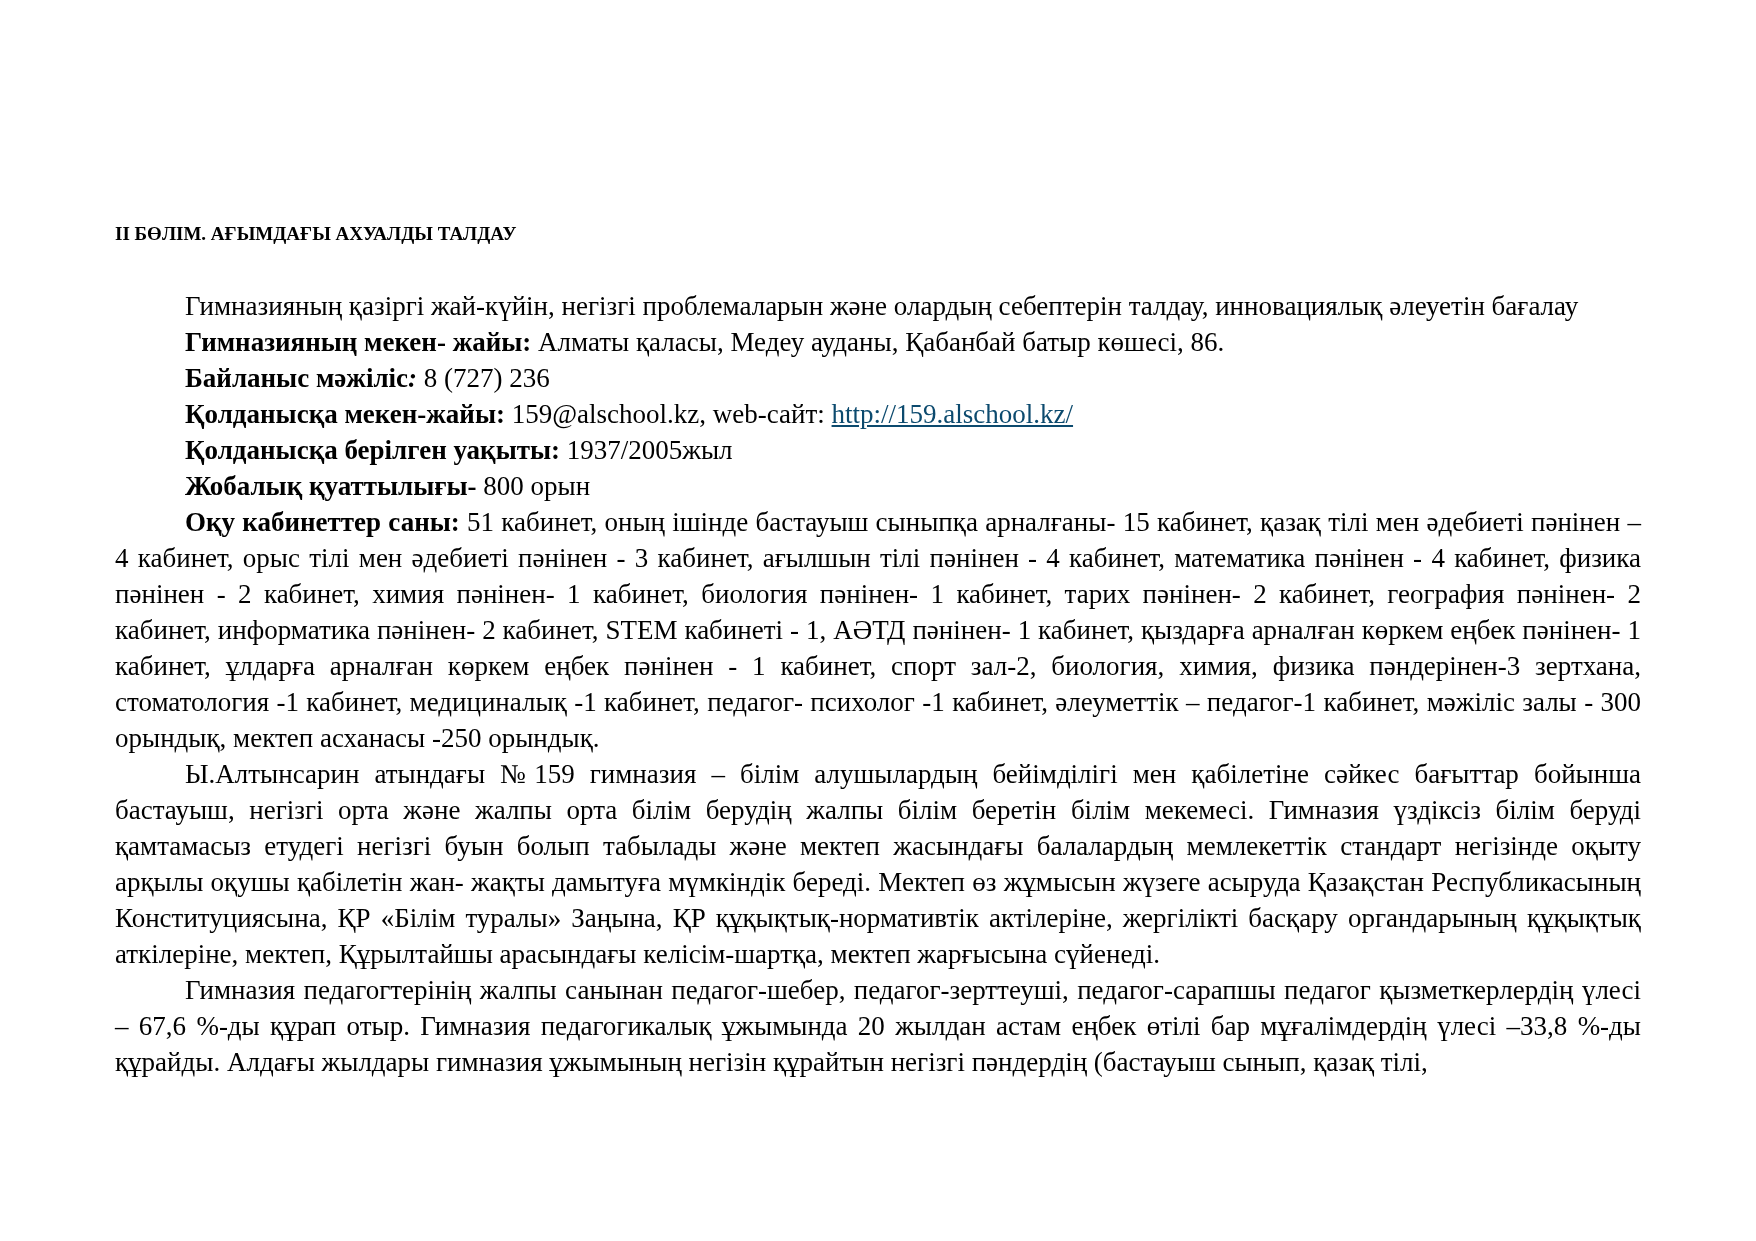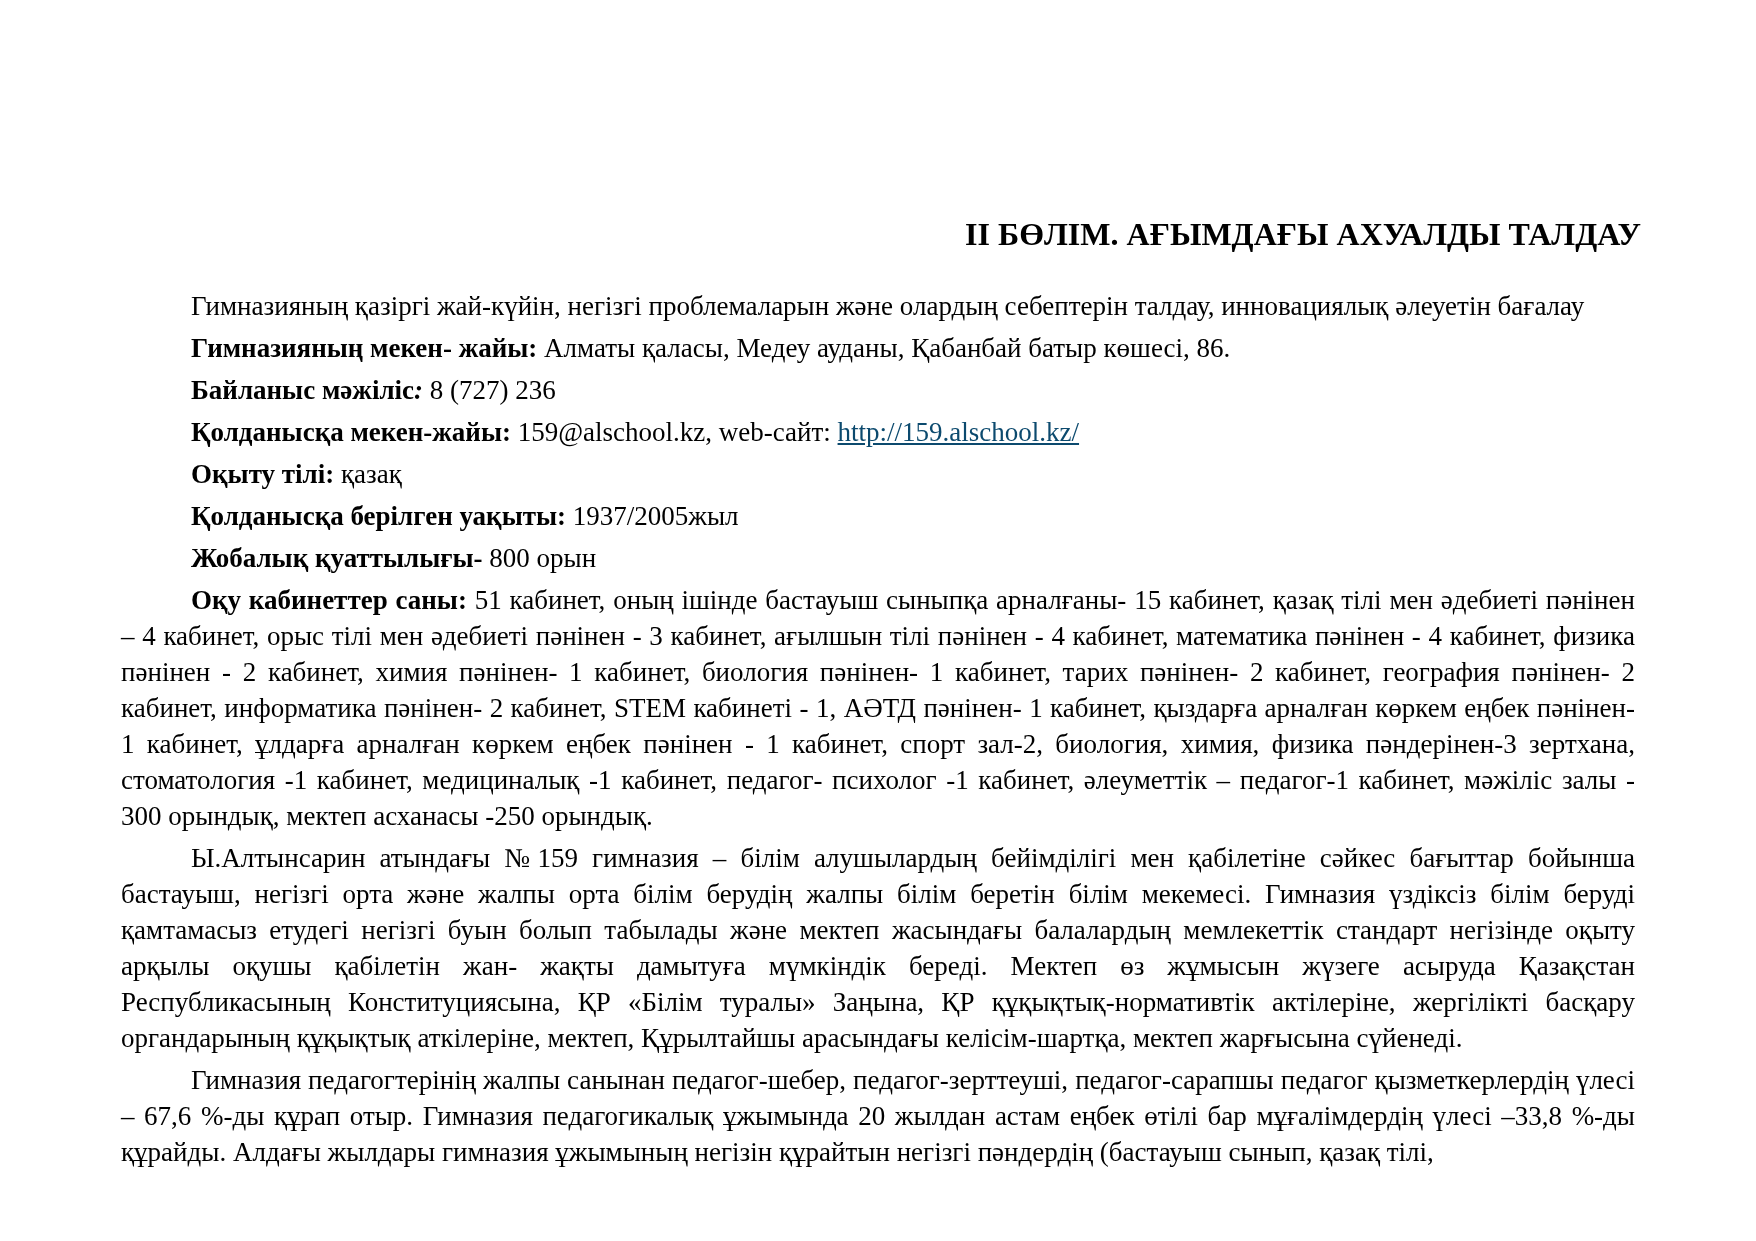--- a/index.html
+++ b/index.html
@@ -18,47 +18,46 @@
     height: 1241px;
     padding: 216px 115px 0 115px;
     background: #ffffff;
     color: #000000;
     font-family: "Liberation Serif", "DejaVu Serif", serif;
     font-size: 27px;
     line-height: 36px;
   }
   .doc-title {
     margin: 0 0 36px 0;
-    font-size: 32px;
+    font-size: 19px;
     line-height: 36px;
     font-weight: bold;
-    text-align: right;
+    text-align: left;
   }
   .doc-par {
-    margin: 6px;
+    margin: 0;
     text-align: justify;
     text-indent: 70px;
   }
   .doc-par .b { font-weight: bold; }
   .doc-par .i { font-style: italic; }
   .doc-link {
     color: #2f55a4;
     text-decoration: underline;
   }
 </style>
 </head>
 <body>
 
 <div class="page">
   <h1 class="doc-title">ІІ БӨЛІМ. АҒЫМДАҒЫ АХУАЛДЫ ТАЛДАУ</h1>
   <div id="doc-body">
       <p class="doc-par"><span> Гимназияның қазіргі жай-күйін, негізгі проблемаларын және олардың себептерін талдау, инновациялық әлеуетін бағалау</span></p>
       <p class="doc-par"><span class="b">Гимназияның мекен- жайы:</span><span> Алматы қаласы, Медеу ауданы, Қабанбай батыр көшесі, 86.</span></p>
       <p class="doc-par"><span class="b">Байланыс мәжіліс</span><span class="b i">:</span><span> 8 (727) 236</span></p>
       <p class="doc-par"><span class="b">Қолданысқа мекен-жайы:</span><span> 159@alschool.kz, web-сайт: </span><a href="#" class="doc-link" style="color: #0c4a6e;">http://159.alschool.kz/</a></p>
-      <p class="doc-par"><span class="b">Оқыту тілі:</span><span> қазақ</span></p>
       <p class="doc-par"><span class="b">Қолданысқа берілген уақыты:</span><span> 1937/2005жыл</span></p>
       <p class="doc-par"><span class="b">Жобалық қуаттылығы-</span><span> 800 орын</span></p>
       <p class="doc-par"><span class="b">Оқу кабинеттер саны:</span><span> 51 кабинет, оның ішінде бастауыш сыныпқа арналғаны- 15 кабинет, қазақ тілі мен әдебиеті пәнінен – 4 кабинет, орыс тілі мен әдебиеті пәнінен - 3 кабинет, ағылшын тілі пәнінен - 4 кабинет, математика пәнінен - 4 кабинет, физика пәнінен - 2 кабинет, химия пәнінен- 1 кабинет, биология пәнінен- 1 кабинет, тарих пәнінен- 2 кабинет, география пәнінен- 2 кабинет, информатика пәнінен- 2 кабинет, STEM кабинеті - 1, АӘТД пәнінен- 1 кабинет, қыздарға арналған көркем еңбек пәнінен- 1 кабинет, ұлдарға арналған көркем еңбек пәнінен - 1 кабинет, спорт зал-2, биология, химия, физика пәндерінен-3 зертхана, стоматология -1 кабинет, медициналық -1 кабинет, педагог- психолог -1 кабинет, әлеуметтік – педагог-1 кабинет, мәжіліс залы - 300 орындық, мектеп асханасы -250 орындық.</span></p>
       <p class="doc-par"><span>Ы.Алтынсарин атындағы №159 гимназия – білім алушылардың бейімділігі мен қабілетіне сәйкес бағыттар бойынша бастауыш, негізгі орта және жалпы орта білім берудің жалпы білім беретін білім мекемесі. Гимназия үздіксіз білім беруді қамтамасыз етудегі негізгі буын болып табылады және мектеп жасындағы балалардың мемлекеттік стандарт негізінде оқыту арқылы оқушы қабілетін жан- жақты дамытуға мүмкіндік береді. Мектеп өз жұмысын жүзеге асыруда Қазақстан Республикасының Конституциясына, ҚР «Білім туралы» Заңына, ҚР құқықтық-нормативтік актілеріне, жергілікті басқару органдарының құқықтық аткілеріне, мектеп, Құрылтайшы арасындағы келісім-шартқа, мектеп жарғысына сүйенеді.</span></p>
       <p class="doc-par"><span>Гимназия педагогтерінің жалпы санынан педагог-шебер, педагог-зерттеуші, педагог-сарапшы педагог қызметкерлердің үлесі – 67,6 %-ды құрап отыр. Гимназия педагогикалық ұжымында 20 жылдан астам еңбек өтілі бар мұғалімдердің үлесі –33,8 %-ды құрайды. Алдағы жылдары гимназия ұжымының негізін құрайтын негізгі пәндердің (бастауыш сынып, қазақ тілі,</span></p>
     </div>
 </div>
 
 </body></html>

